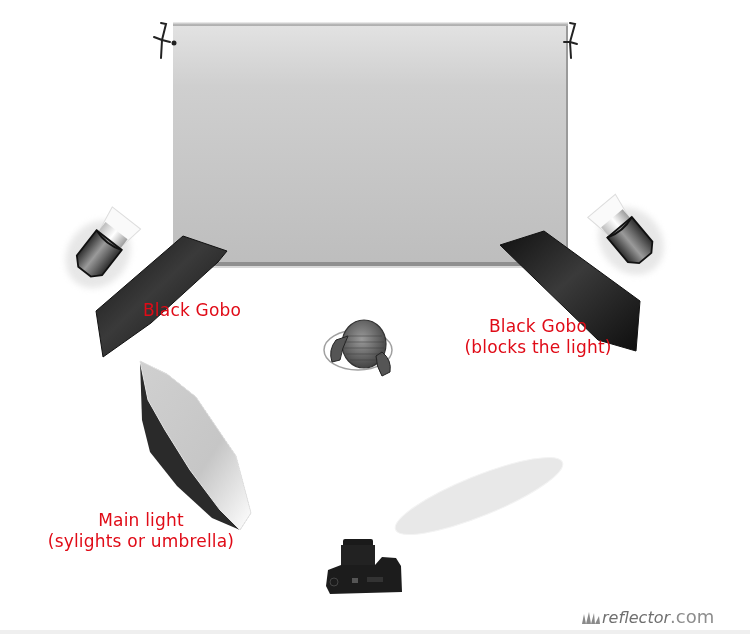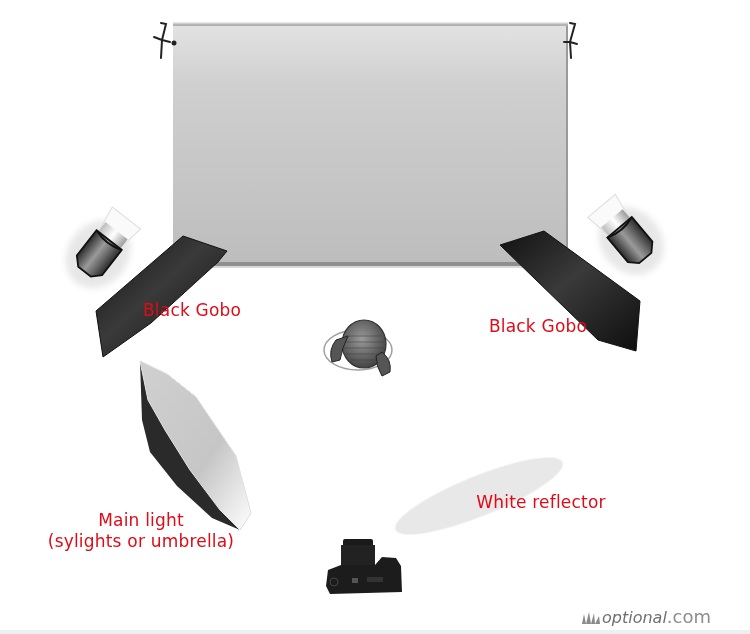--- a/index.html
+++ b/index.html
@@ -132,37 +132,37 @@
       <rect x="352" y="578" width="6" height="5" fill="#555"></rect>
       <rect x="367" y="577" width="16" height="5" fill="#333"></rect>
     </g>
   </svg>
 
   
   <div class="label" style="left:143px; top:300px;">Black Gobo</div>
 
   <div class="label" style="left:448px; top:316px; width:180px;">
     <div>Black Gobo</div>
+    <div>(blocks the light)</div>
   </div>
 
   <div class="label" style="left:36px; top:510px; width:210px;">
     <div>Main light</div>
     <div>(sylights or umbrella)</div>
   </div>
 
   <div class="label" style="left:466px; top:492px; width:150px;">
-    <div>White reflector</div>
   </div>
 
   
   <div class="watermark">
     <svg width="22" height="14" viewBox="0 0 22 14" style="vertical-align:-1px;">
       <g fill="#8a8a8a">
         <path d="M2 14 L4 4 L6 14 Z"></path>
         <path d="M6 14 L9 2 L11 14 Z"></path>
         <path d="M11 14 L14 3 L15 14 Z"></path>
         <path d="M15 14 L19 6 L20 14 Z"></path>
       </g>
-    </svg><span class="brand">optional</span><span class="tld">.com</span>
+    </svg><span class="brand">reflector</span><span class="tld">.com</span>
   </div>
 
   <div class="footer-strip"></div>
 </div>
 
 </body></html>

